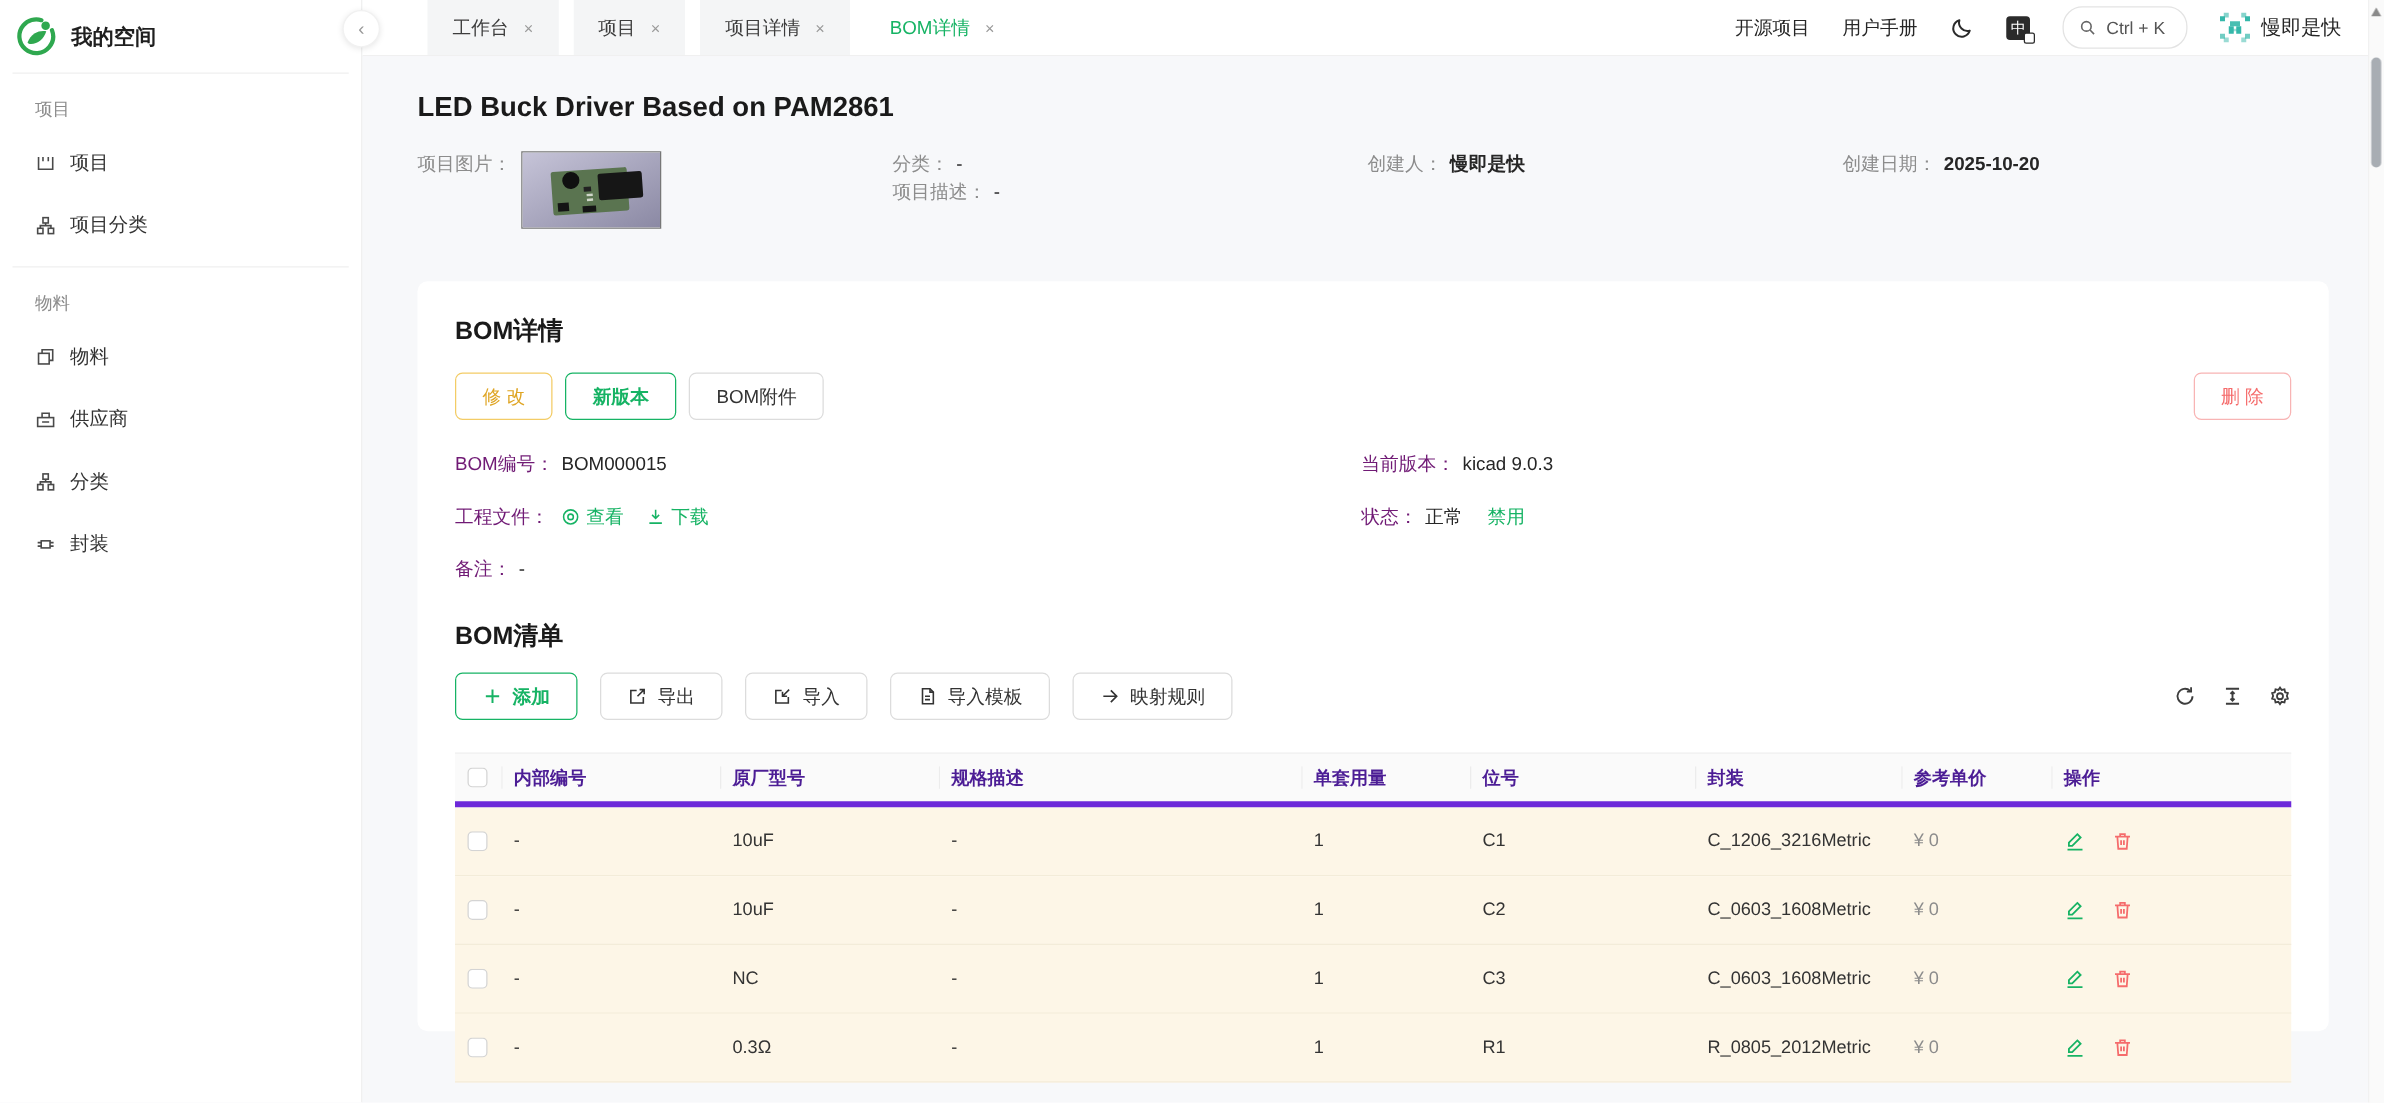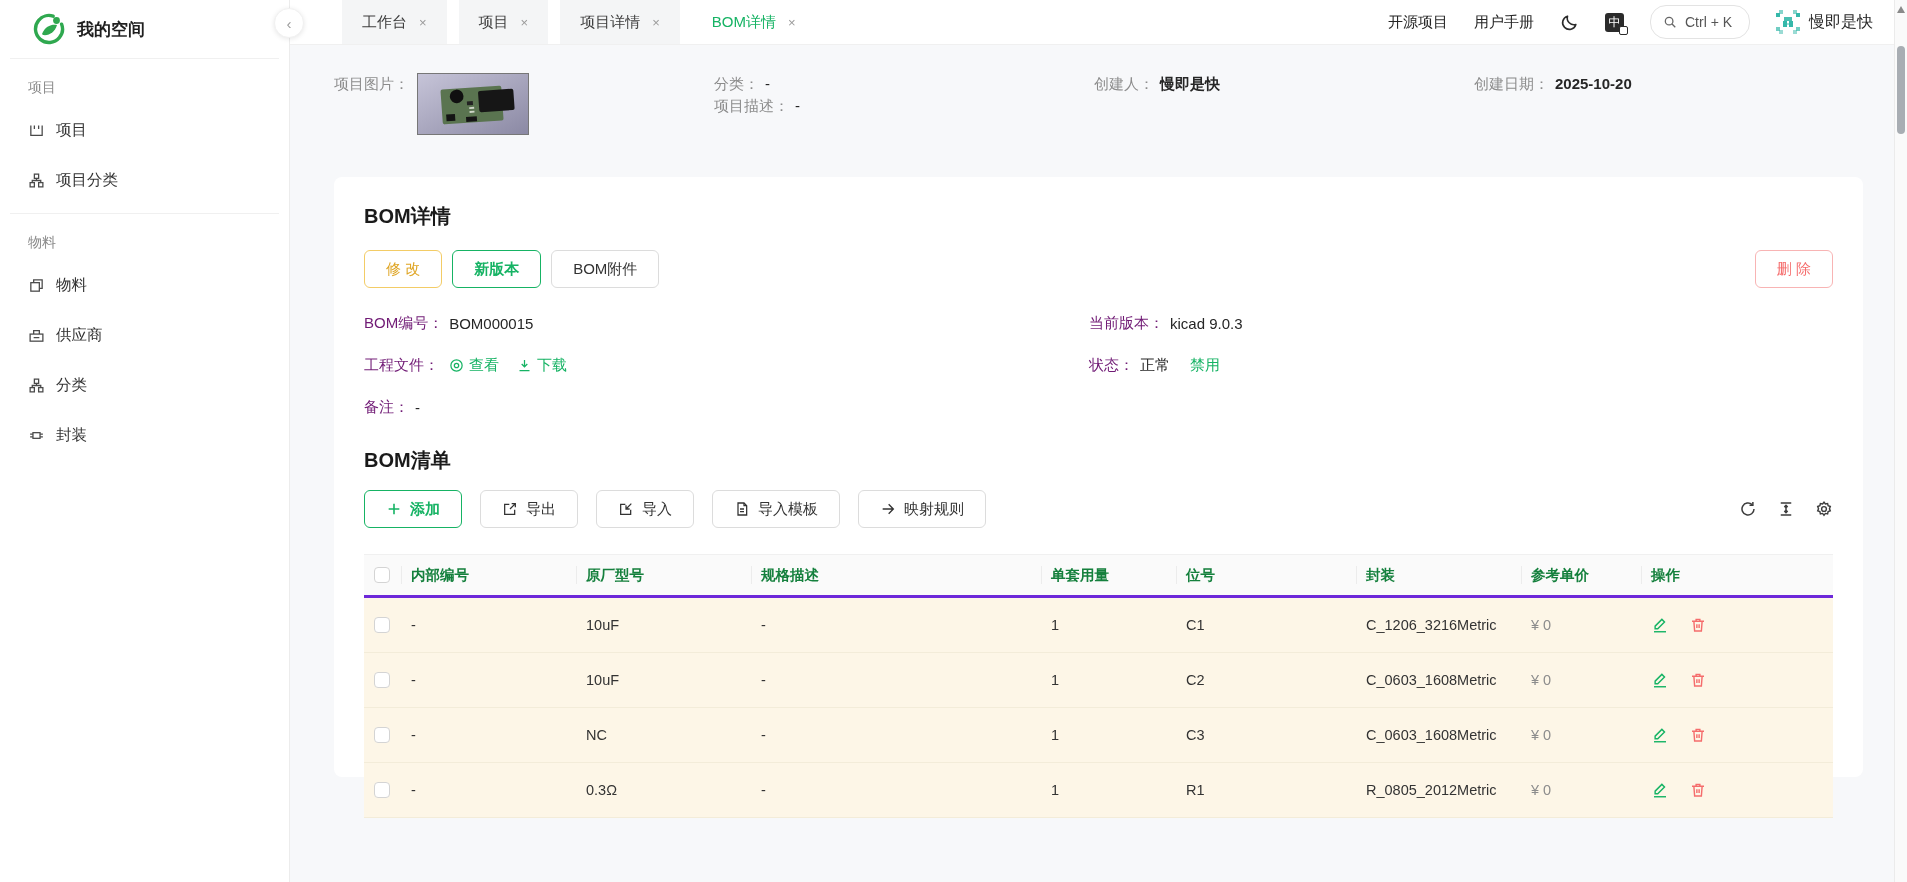--- a/index.html
+++ b/index.html
@@ -4,21 +4,21 @@
 <style>
   * { margin:0; padding:0; box-sizing:border-box; }
   html,body { width:1907px; height:882px; overflow:hidden; }
   body { font-family:"Liberation Sans","DejaVu Sans",sans-serif; color:#262626; background:#f7f8fa; }
   svg { display:block; }
 
   .app { display:flex; width:100%; height:100%; position:relative; }
 
   
   .sidebar { width:290px; min-width:290px; height:100%; background:#fff; border-right:1px solid #ececec; }
-  .logo-row { height:58px; display:flex; align-items:center; gap:11px; padding:0 32px; }
+  .logo-row { height:58px; display:flex; align-items:center; gap:11px; padding:0 12px; }
   .logo-badge { width:34px; height:34px; }
   .logo-text { font-size:17px; font-weight:700; color:#1f1f1f; }
   .side-divider { border-bottom:1px solid #f0f0f0; margin:0 10px; }
   .section-label { padding:20px 28px 8px; font-size:14px; color:#8c8c8c; }
   .nav-item { height:50px; display:flex; align-items:center; gap:11px; padding:0 28px; font-size:15.5px; color:#333; cursor:pointer; }
   .nav-item svg { width:17px; height:17px; color:#4a4a4a; }
 
   
   .main { flex:1; display:flex; flex-direction:column; min-width:0; }
   .topbar { height:45px; background:#fff; border-bottom:1px solid #f0f0f0; display:flex; align-items:stretch; padding-right:34px; }
@@ -63,21 +63,21 @@
   .info-value { color:#262626; }
   .green-link { color:#16b364; display:inline-flex; align-items:center; gap:5px; cursor:pointer; }
   .green-link svg { width:15px; height:15px; }
   .list-btn-row { display:flex; align-items:center; gap:18px; margin:16px 0 0; }
   .tool-icons { margin-left:auto; display:flex; align-items:center; gap:20px; }
   .tool-icons .icon-btn svg { width:18px; height:18px; color:#3d3d3d; }
 
   
   .bom-table { margin-top:26px; font-size:14.5px; }
   .t-row { display:grid; grid-template-columns:37px 175px 175px 290px 135px 180px 165px 120px 1fr; align-items:center; }
-  .t-head { background:#fafafa; border-top:1px solid #f0f0f0; border-bottom:3px solid #6d28d9; height:44px; font-weight:700; color:#15803d; }
+  .t-head { background:#fafafa; border-top:1px solid #f0f0f0; border-bottom:5px solid #6d28d9; height:44px; font-weight:700; color:#4c1d95; }
   .t-head .cell { position:relative; }
   .t-head .cell + .cell:before { content:""; position:absolute; left:0; top:50%; transform:translateY(-50%); width:1px; height:18px; background:#ececec; }
   .cell { padding:0 10px; white-space:nowrap; overflow:hidden; }
   .t-data { background:#fdf6e7; height:55px; border-bottom:1px solid #f3ecd9; color:#333; }
   .price { color:#8c8c8c; }
   .checkbox { width:16px; height:16px; background:#fff; border:1px solid #d4d4d4; border-radius:4px; cursor:pointer; }
   .ops { display:flex; gap:20px; align-items:center; }
   .op-edit { color:#16b364; cursor:pointer; }
   .op-del { color:#f56c6c; cursor:pointer; }
   .ops svg { width:18px; height:18px; }
@@ -215,20 +215,21 @@
                 <rect x="13" y="11" width="4" height="6"></rect>
               <rect x="10" y="13" width="4" height="2" opacity=".45"></rect>
             </g>
           </svg>
           <span class="name">慢即是快</span>
         </div>
       </div>
     </header>
 
     <div class="content">
+      <h1 class="page-title">LED Buck Driver Based on PAM2861</h1>
 
       <div class="meta">
         <div class="proj-img-wrap">
           <span class="meta-label" style="font-size:15px;line-height:22px;">项目图片：</span>
           <svg class="proj-img" viewBox="0 0 112 62" preserveAspectRatio="none">
             <defs>
                 <linearGradient id="pcbbg" x1="0" y1="0" x2="1" y2="1">
               <stop offset="0" stop-color="#c6c4d8"></stop>
                   <stop offset="1" stop-color="#8b89a4"></stop>
                 </linearGradient>

